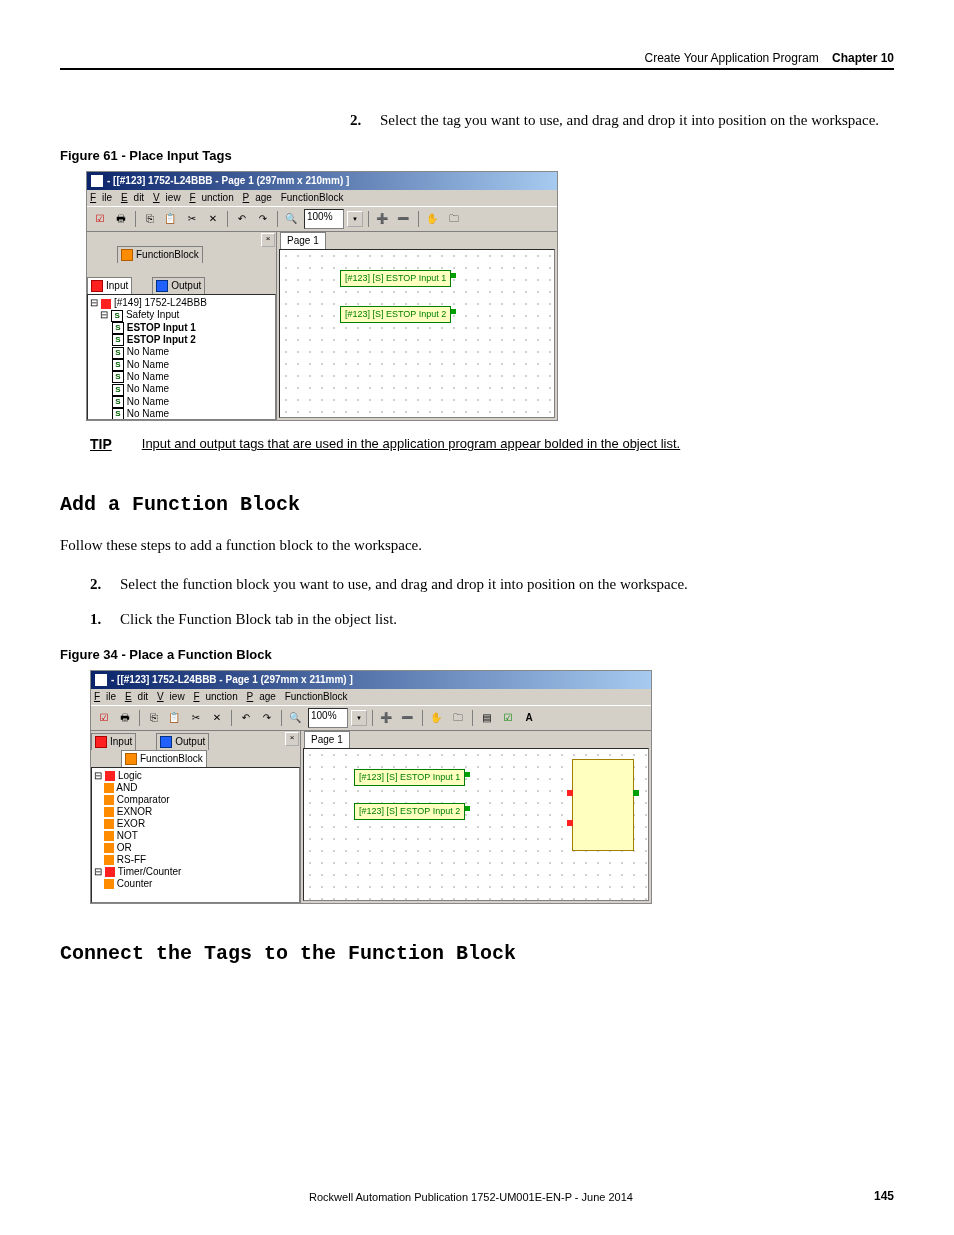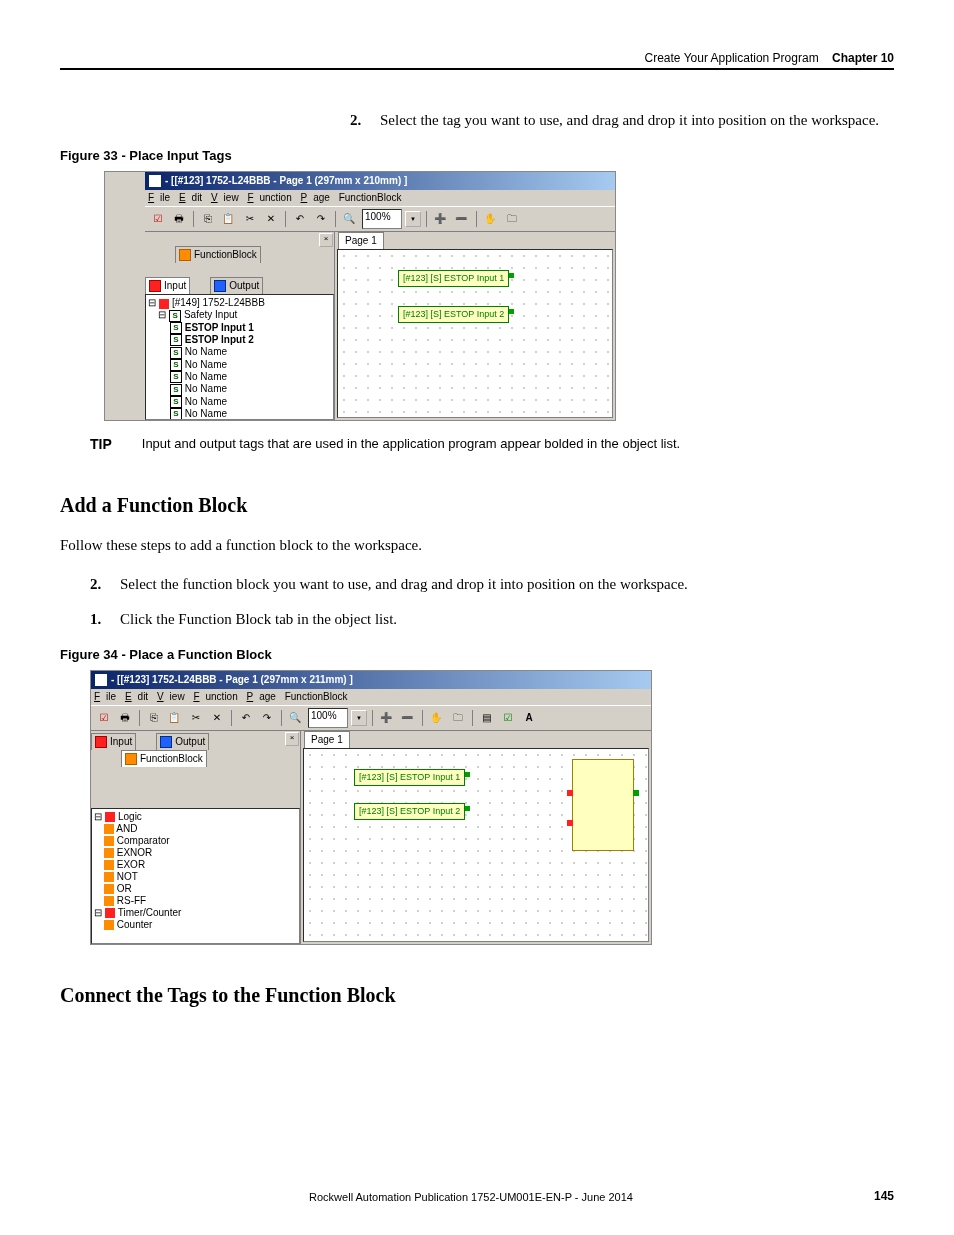--- a/index.html
+++ b/index.html
@@ -273,34 +273,35 @@
     width: 6px;
     height: 6px;
     background: #ff2020;
   }
   .tip-row {
     margin-left: 30px;
     margin-top: 14px;
     display: flex;
     align-items: flex-start;
     gap: 30px;
+    text-decoration: underline;
   }
   .tip-label {
     font-family: Arial, Helvetica, sans-serif;
     font-weight: bold;
     font-size: 14px;
   }
   .tip-text {
     font-family: Arial, Helvetica, sans-serif;
     font-size: 13px;
     line-height: 1.4;
     flex: 1;
   }
   h2.section {
-    font-family: Liberation Serif, serif;
+    font-family: Liberation Mono, monospace;
     font-weight: bold;
     font-size: 20px;
     margin: 36px 0 16px 0;
   }
   .body-p {
     font-size: 15px;
     margin: 6px 0 18px 0;
   }
   .full-block { margin-left: 0; }
   .conn-glyph {
@@ -338,22 +339,22 @@
 
   <div class="content-col">
     <ol class="steps">
       <li data-num="2.">
         <span>Select the tag you want to use, and drag and drop it into position on the workspace.</span>
       </li>
     </ol>
   </div>
 
   <div class="full-block">
-    <div class="fig-caption left-col-caption">Figure 33 - Place Input Tags</div>
-    <div class="screenshot" style="width:470px; margin-left:44px;padding-left:40px;">
+    <div class="fig-caption left-col-caption">Figure 61 - Place Input Tags</div>
+    <div class="screenshot" style="width:470px; margin-left:26px;">
       <div class="titlebar">
         <span class="titlebar-icon"></span>
         <span> - [[#123] 1752-L24BBB - Page 1 (297mm x 210mm) ]</span>
       </div>
       <div class="menubar">
         <span><span class="menuunderline">F</span>ile</span>
         <span><span class="menuunderline">E</span>dit</span>
         <span><span class="menuunderline">V</span>iew</span>
         <span><span class="menuunderline">F</span>unction</span>
         <span><span class="menuunderline">P</span>age</span>
@@ -495,21 +496,21 @@
                 <span>Output</span>
               </div>
           </div>
           <div class="tabbar" style="padding-top:0;">
             <div style="width:30px;"></div>
             <div class="tab active">
                 <span class="tab-icon ticon-fb"></span>
                 <span>FunctionBlock</span>
               </div>
           </div>
-          <div class="tree" style="height:130px;margin-top:41px;">
+          <div class="tree" style="height:130px;">
             <div class="tree-line">⊟ <span class="node-icon ni-root"></span> <span>Logic</span></div>
             <div class="tree-line indent1"><span class="node-icon ni-fb"></span> <span>AND</span></div>
             <div class="tree-line indent1"><span class="node-icon ni-fb"></span> <span>Comparator</span></div>
             <div class="tree-line indent1"><span class="node-icon ni-fb"></span> <span>EXNOR</span></div>
             <div class="tree-line indent1"><span class="node-icon ni-fb"></span> <span>EXOR</span></div>
             <div class="tree-line indent1"><span class="node-icon ni-fb"></span> <span>NOT</span></div>
             <div class="tree-line indent1"><span class="node-icon ni-fb"></span> <span>OR</span></div>
             <div class="tree-line indent1"><span class="node-icon ni-fb"></span> <span>RS-FF</span></div>
             <div class="tree-line">⊟ <span class="node-icon ni-root"></span> <span>Timer/Counter</span></div>
             <div class="tree-line indent1"><span class="node-icon ni-fb"></span> <span>Counter</span></div>

